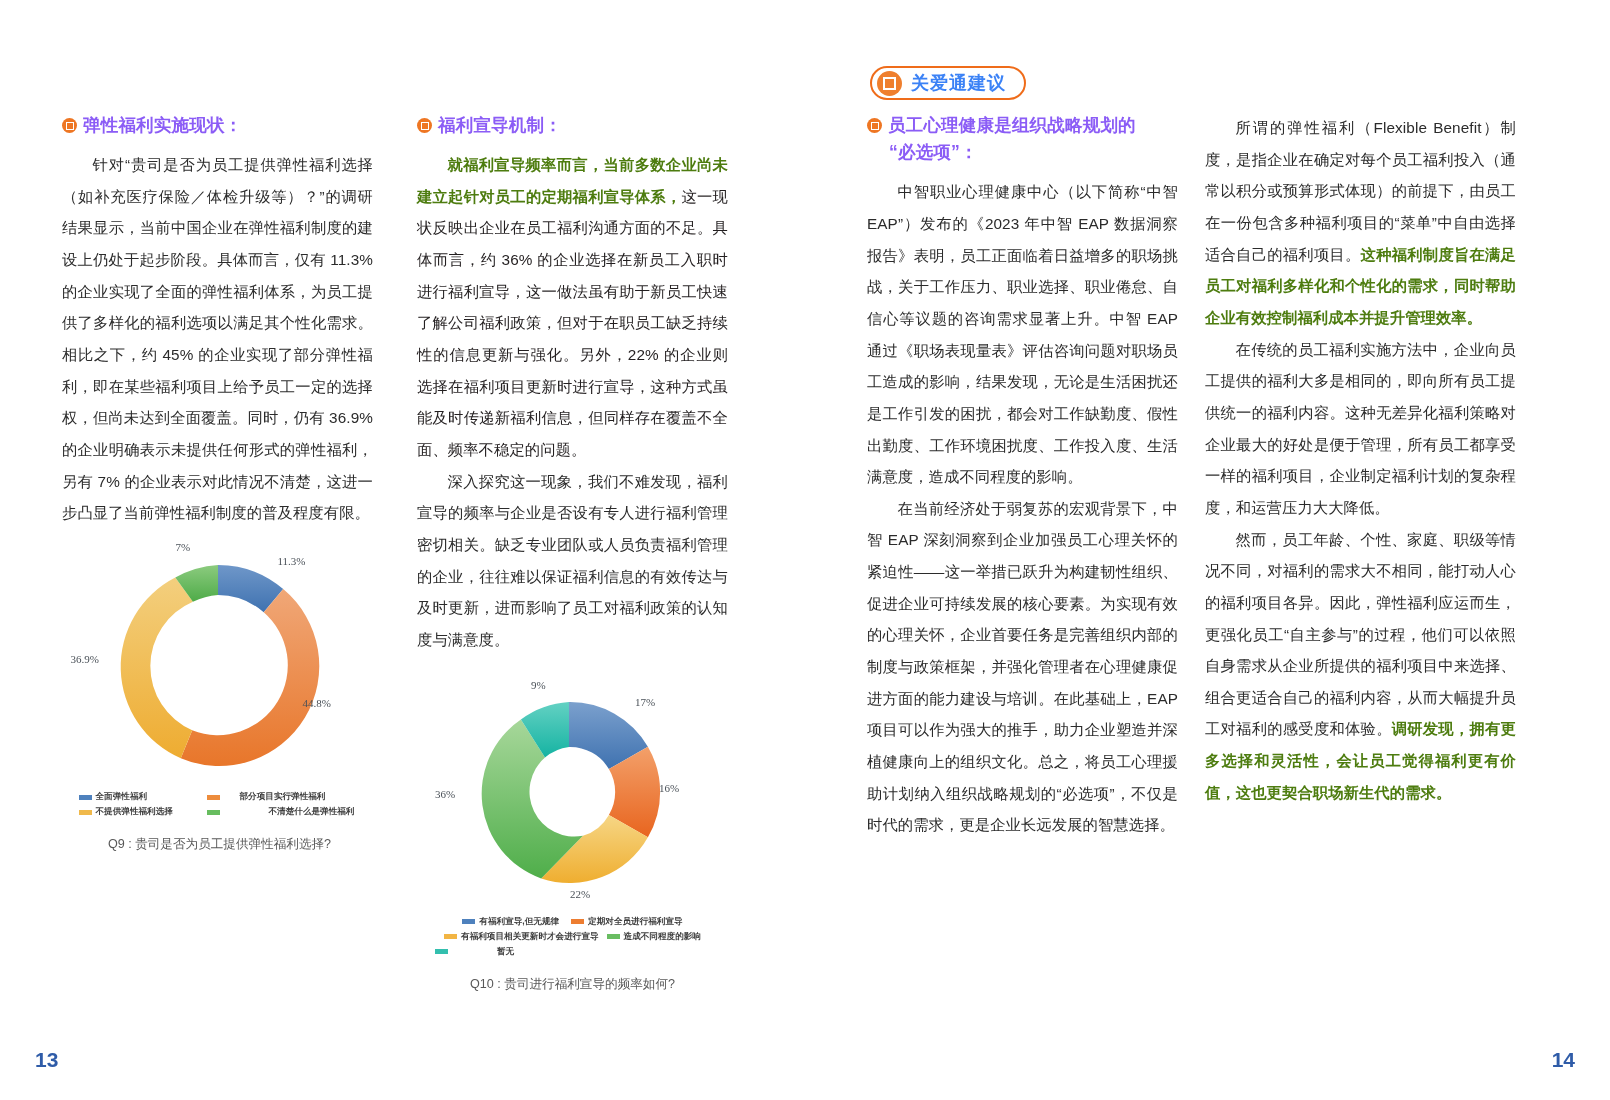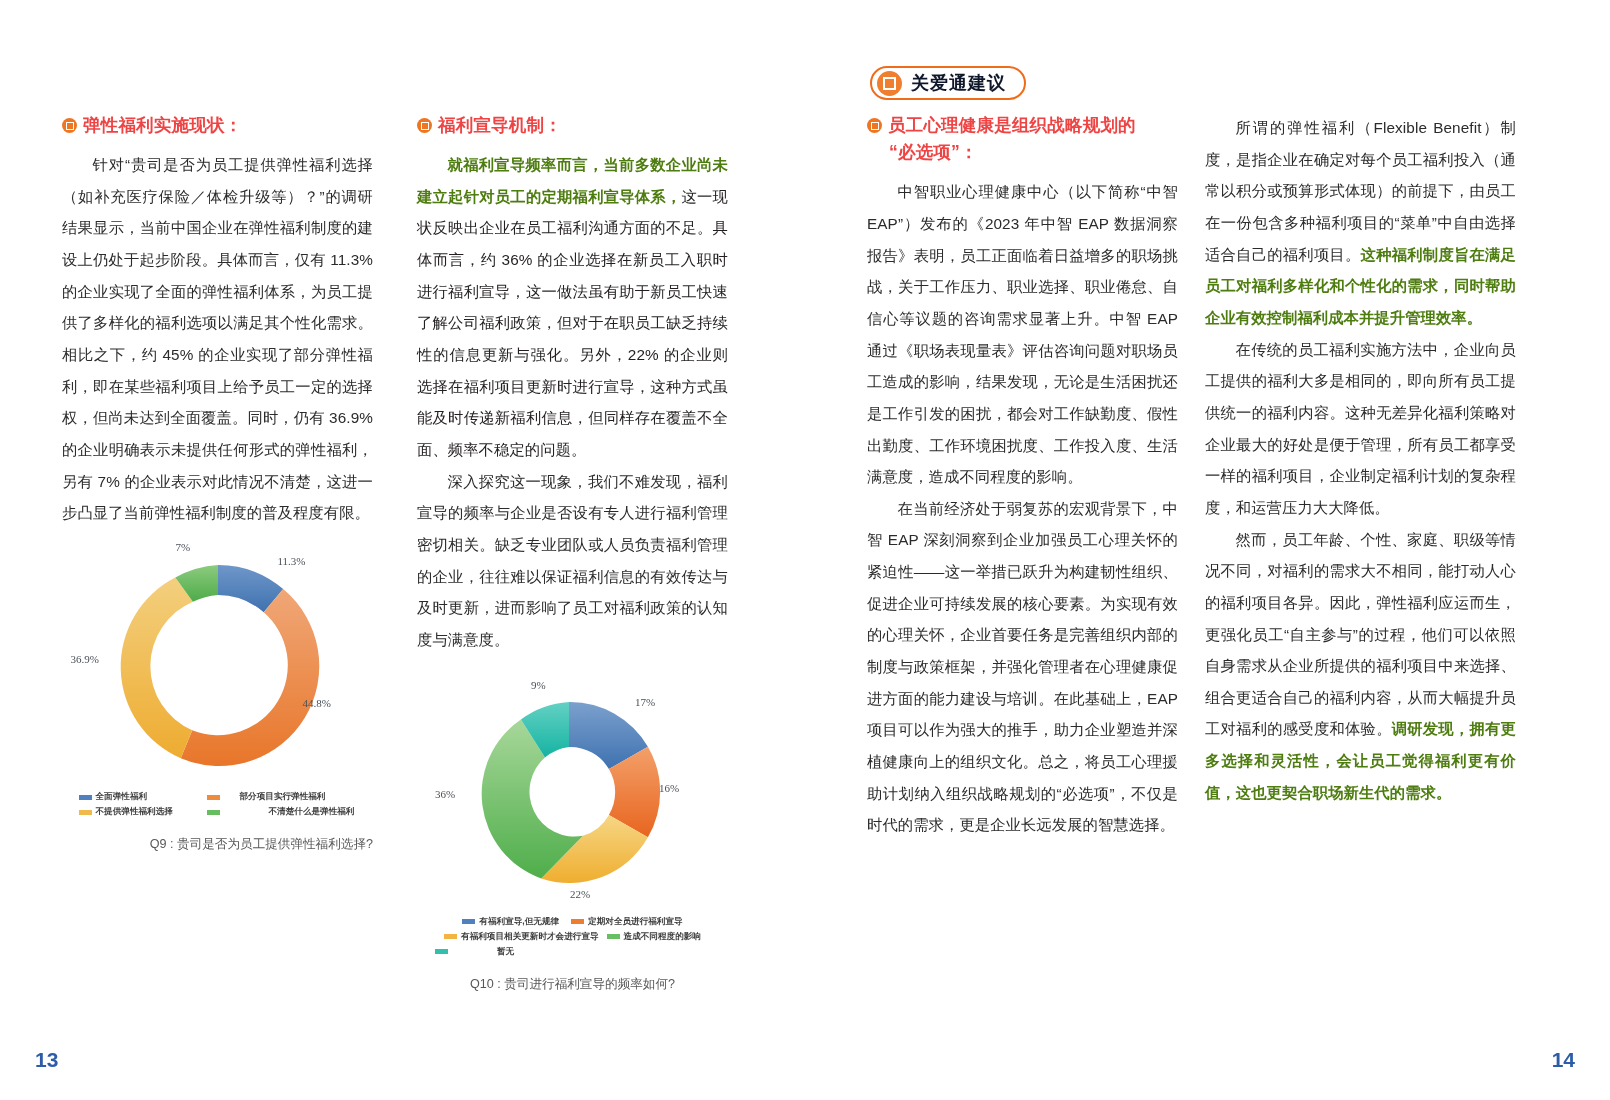--- a/index.html
+++ b/index.html
@@ -26,21 +26,21 @@
   .col-1 { left: 62px; }
   .col-2 { left: 397px; margin-left: 20px; }
   .col-3 { left: 62px; }   
   .col-4 { left: 400px; }
 
   
   .heading {
     display: block;
     font-size: 17.5px;
     font-weight: 700;
-    color: #ef4444;
+    color: #8b5cf6;
     line-height: 1.55;
     letter-spacing: .2px;
     margin-bottom: 10px;
     text-indent: 0;
   }
   .bullet-icon {
     display: inline-block;
     width: 15px; height: 15px;
     border-radius: 50%;
     background: #ee7623;
@@ -108,21 +108,21 @@
     width: 13px; height: 5px;
     margin-right: 4px;
     flex: none;
   }
   .chart-caption {
     margin-top: 18px;
     text-align: center;
     font-size: 12.6px;
     color: #585858;
   }
-  .chart-caption.left { text-align: right; padding-left: 4px; }
+  .chart-caption.left { text-align: center; padding-left: 4px; }
 
   
   .banner {
     position: absolute;
     left: 65px; top: 66px;
     height: 34px;
     display: inline-flex;
     align-items: center;
     border: 2.2px solid #ef6c1a;
     border-radius: 18px;
@@ -143,21 +143,21 @@
     position: absolute;
     left: 6px; right: 6px;
     height: 6.5px;
     border: 2px solid #ffffff;
   }
   .banner-icon::before { top: 6px; border-bottom: none; }
   .banner-icon::after  { bottom: 6px; border-top: none; }
   .banner-text {
     font-size: 18px;
     font-weight: 700;
-    color: #0f172a;
+    color: #3b82f6;
     letter-spacing: 1px;
   }
 
   
   .pagenum {
     position: absolute;
     bottom: 28px;
     font-size: 21px;
     font-weight: 700;
     color: #2f5ca8;

